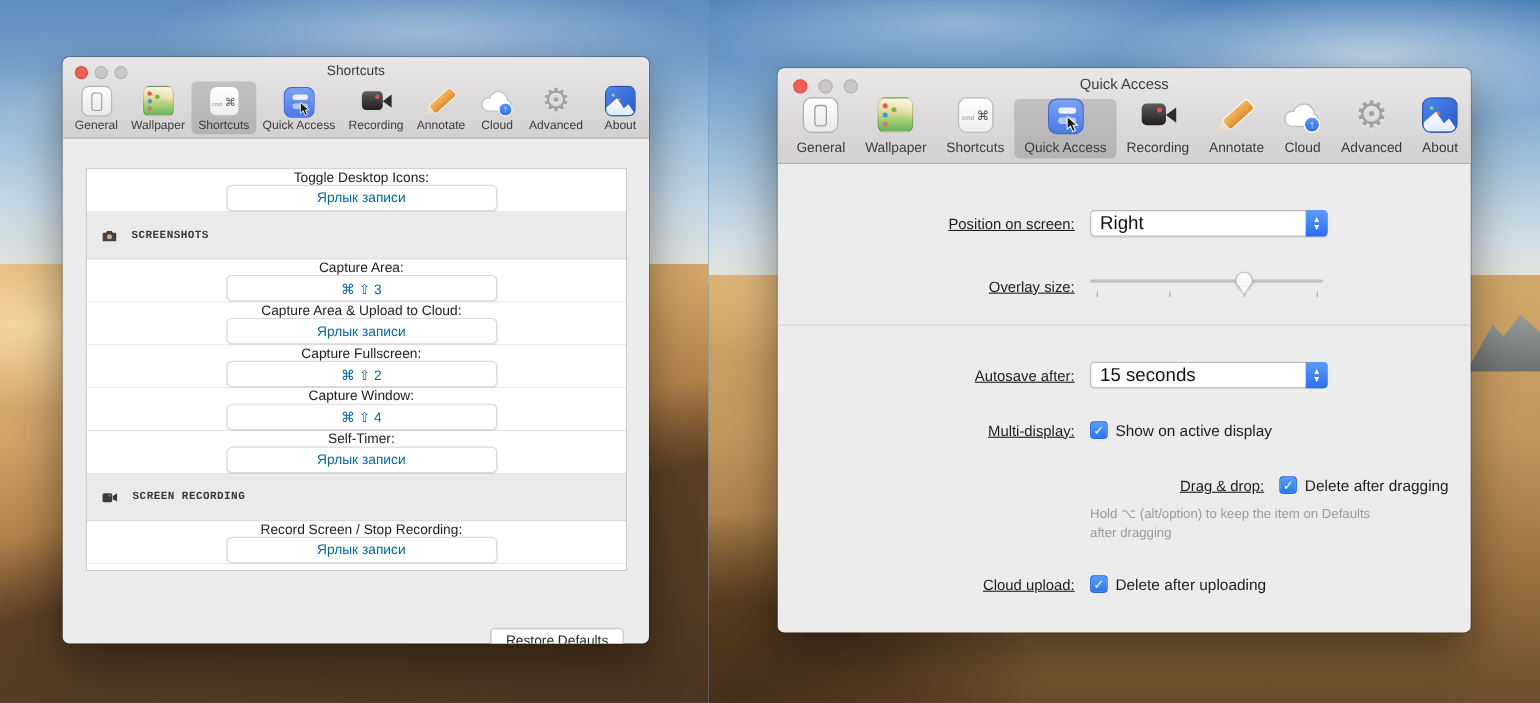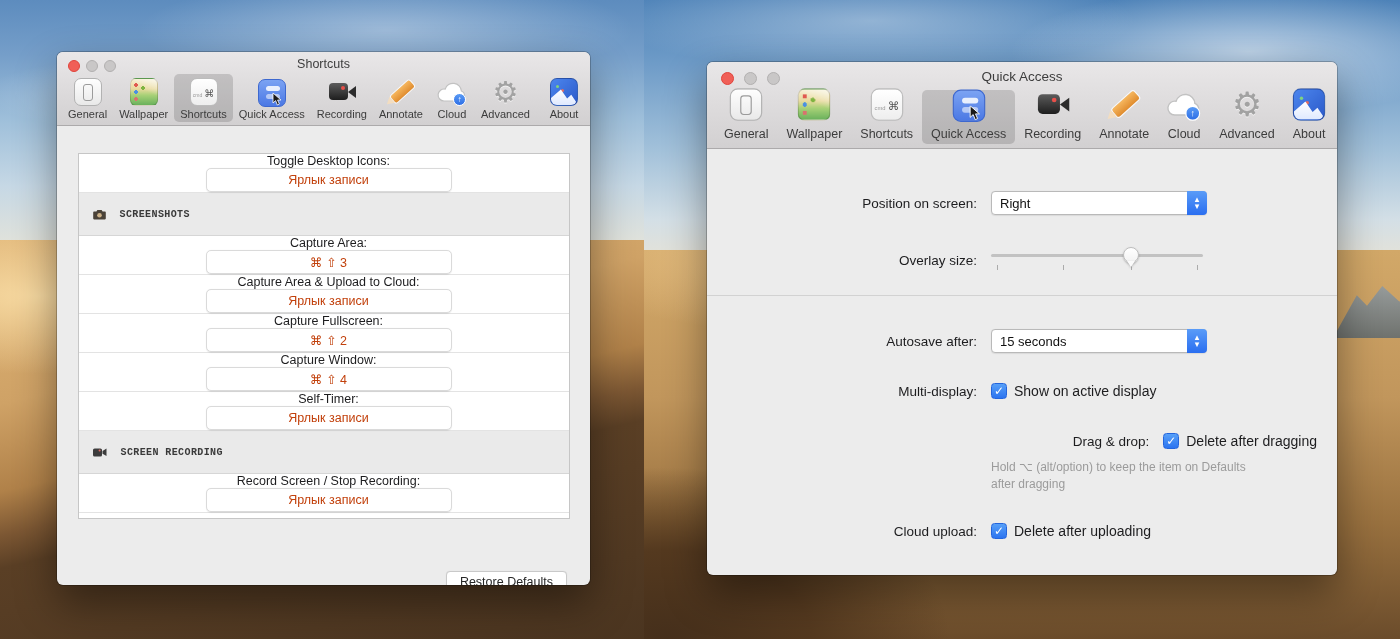--- a/index.html
+++ b/index.html
@@ -116,21 +116,21 @@
   #win-shortcuts .light { width:12px; height:12px; }
   #win-shortcuts .toolbar { padding:3px 5px 3px; }
   #win-shortcuts .tool { padding:3px 6px 2px; }
   #win-shortcuts .tool-label { font-size:11px; margin-top:1px; }
   #win-shortcuts .content { position:relative; height:462px; }
   .slist { width:492px; margin:27px auto 0; background:#fff; border:1px solid #c6c6c6; }
   .srow { display:flex; align-items:center; height:39px; padding:0 4px 0 14px;
     border-bottom:1px solid #e3e3e3; background:#fff;flex-direction:column; }
   .srow-label { flex:1; font-size:12.5px; color:#1d1d1f; }
   .srec { width:246px; height:28px; background:#fff; border:1px solid #dadada; border-radius:5px;
-    font-family:inherit; font-size:12.5px; color:#c2410c; text-align:center;
+    font-family:inherit; font-size:12.5px; color:#0369a1; text-align:center;
     box-shadow:0 0.5px 1px rgba(0,0,0,.08); }
   .shead { display:flex; align-items:center; gap:14px; height:43px; padding:0 14px;
     background:#eaeaea; border-bottom:1px solid #d6d6d6;font-family:Liberation Mono, monospace; }
   .shead-label { font-size:10px; font-weight:bold; letter-spacing:.4px; color:#3a3a3a; }
   .shead svg { display:block; }
   .sliver { height:5px; background:#fff; }
   .restore { position:absolute; right:23px; bottom:22px; height:22px; padding:0 13px;
     background:#fff; border:1px solid #c9c9c9; border-radius:4px;
     font-family:inherit; font-size:12.5px; color:#262626;
     box-shadow:0 0.5px 1px rgba(0,0,0,.1); }
@@ -139,27 +139,27 @@
   #win-quick { left:707px; top:62px; width:630px; height:513px; }
   #win-quick .title { padding-top:7px; font-size:13.5px; }
   #win-quick .lights { left:14px; top:10px; gap:10px; }
   #win-quick .light { width:13px; height:13px; }
   #win-quick .toolbar { padding:4px 8px 4px; }
   #win-quick .tool { padding:4px 9px 3px; }
   #win-quick .tool-label { font-size:12.5px; margin-top:2px; }
   #win-quick .ticon { transform:scale(1.16); transform-origin:bottom center; margin-bottom:3px; }
   #win-quick .content { position:relative; height:427px; }
   .qrow { position:absolute; left:20px; right:20px; display:flex; align-items:center; }
-  .qlabel { width:250px; text-align:right; margin-right:14px; font-size:13.5px; color:#1d1d1f; }
+  .qlabel { width:250px; text-align:right; margin-right:14px; font-size:13.5px; color:#1d1d1f;text-decoration:underline; }
   .divider { position:absolute; left:0; right:0; top:146px; border-top:1px solid #d2d2d2; }
 
   .popup { position:relative; width:216px; height:24px; background:#fff;
     border:1px solid #b9b9b9; border-radius:4px; display:flex; align-items:center;
     box-shadow:0 0.5px 1px rgba(0,0,0,.08); }
-  .popup-value { padding-left:8px; font-size:13px; color:#111; }
+  .popup-value { padding-left:8px; font-size:17px; color:#111; }
   .stepper { position:absolute; right:-1px; top:-1px; width:20px; height:24px;
     border-radius:0 4px 4px 0; background:linear-gradient(#5a9cf8,#2a6ef0);
     display:flex; flex-direction:column; align-items:center; justify-content:center;
     color:#fff; }
   .stepper i { font-style:normal; font-size:9px; line-height:7px; }
 
   .slider { position:relative; width:212px; height:30px; }
   .slider .track { position:absolute; left:0; right:0; top:9px; height:3px;
     background:#c2c2c2; border-radius:2px; }
   .slider .tick { position:absolute; top:20px; width:1px; height:5px; background:#ababab; }

